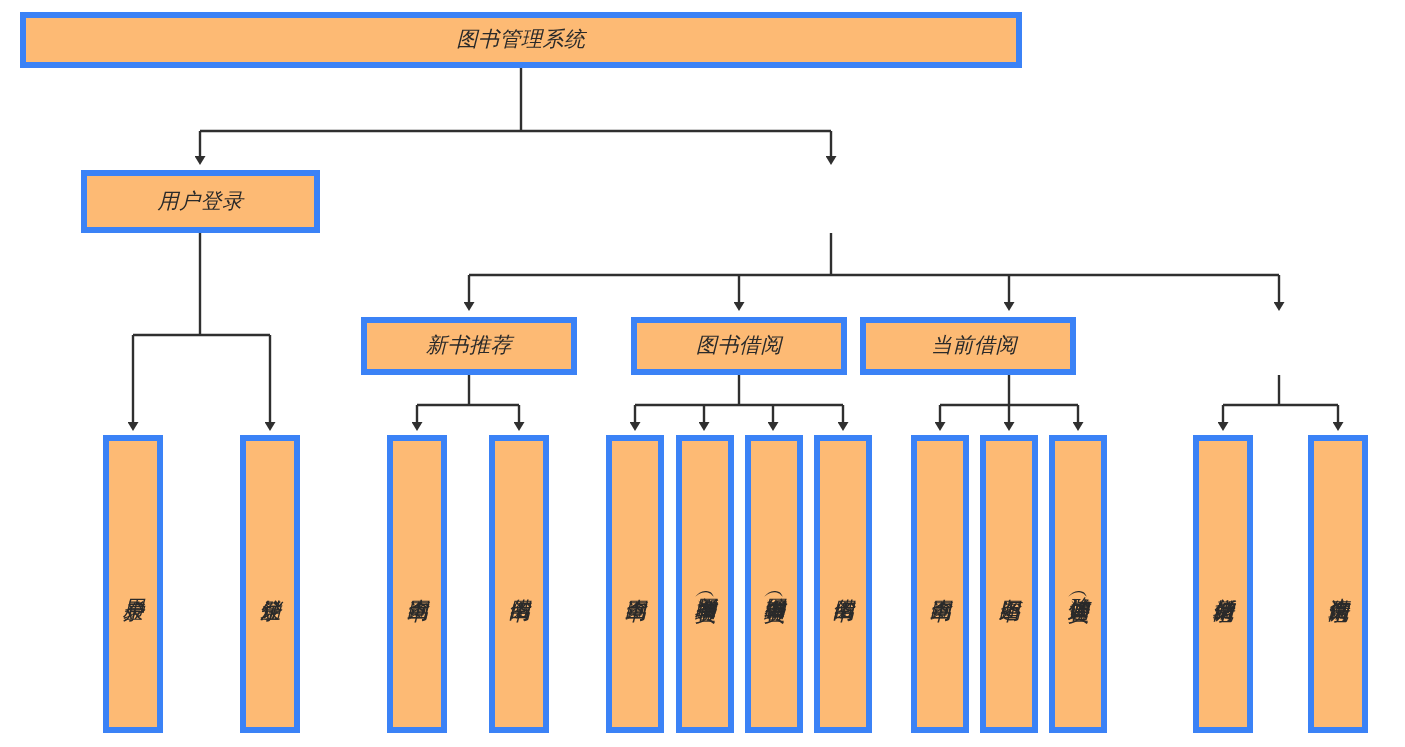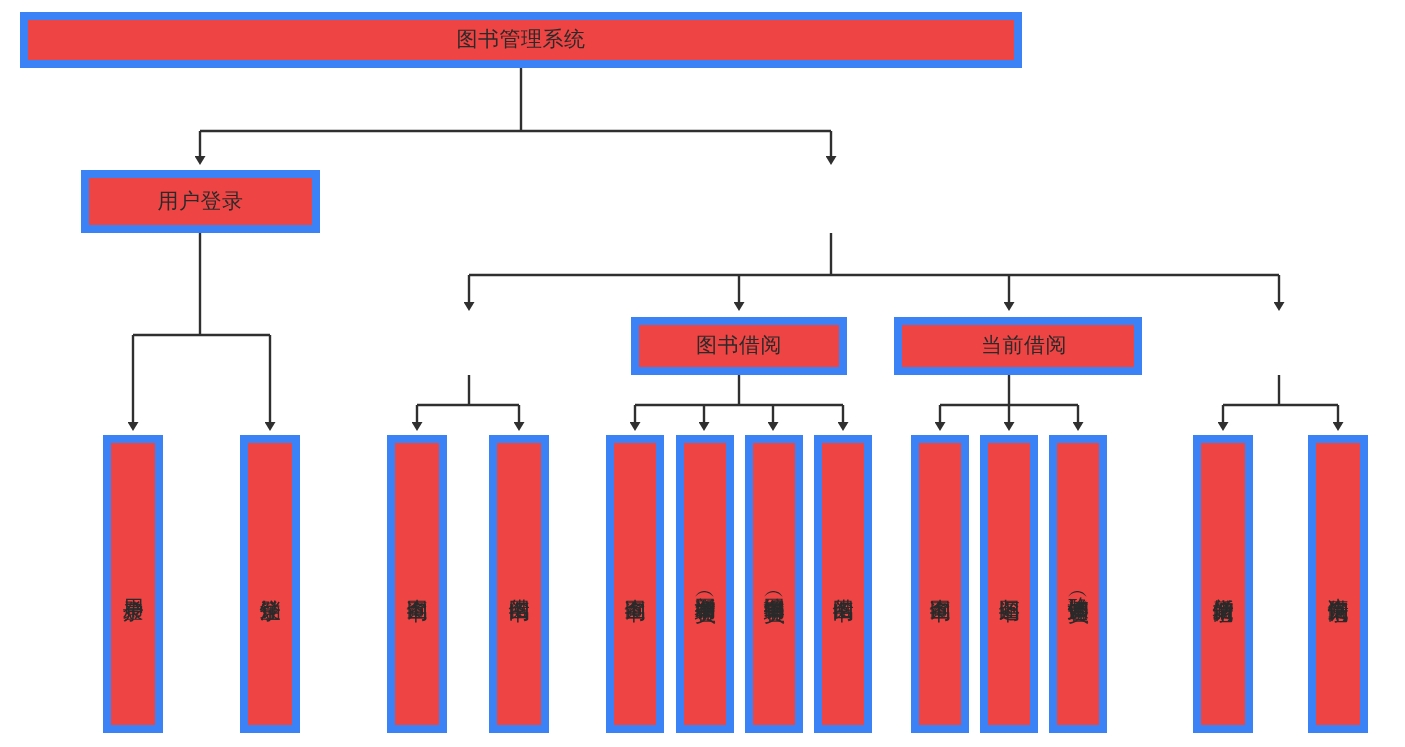--- a/index.html
+++ b/index.html
@@ -26,26 +26,27 @@
     position: absolute;
     left: 0; top: 0;
     width: 1405px;
     height: 747px;
     pointer-events: none;
   }
 
   .node {
     position: absolute;
     box-sizing: border-box;
-    background: #ef4444;
-    border: 8px solid #3b82f6;
+    background: #fdba74;
+    border: 6px solid #3b82f6;
     display: flex;
     align-items: center;
     justify-content: center;
     color: #2a2a2a;
+    font-style: italic;
   }
 
   .node.horizontal .node-label {
     font-size: 21px;
     line-height: 1.1;
     letter-spacing: 0.5px;
     white-space: nowrap;
   }
 
   .node.vertical {
@@ -131,26 +132,29 @@
 
   <div class="node horizontal node-root" style="left:20px; top:12px; width:1002px; height:56px;">
     <span class="node-label">图书管理系统</span>
   </div>
 
   <div class="node horizontal" style="left:81px; top:170px; width:239px; height:63px;">
     <span class="node-label">用户登录</span>
   </div>
 
 
+  <div class="node horizontal" style="left:361px; top:317px; width:216px; height:58px;">
+    <span class="node-label">新书推荐</span>
+  </div>
 
   <div class="node horizontal" style="left:631px; top:317px; width:216px; height:58px;">
     <span class="node-label">图书借阅</span>
   </div>
 
-  <div class="node horizontal" style="left:894px; top:317px; width:248px; height:58px;padding-left:12px;">
+  <div class="node horizontal" style="left:860px; top:317px; width:216px; height:58px;padding-left:12px;">
     <span class="node-label">当前借阅</span>
   </div>
 
 
   <div class="node vertical" style="left:103px; top:435px; width:60px; height:298px;">
     <span class="node-label">用户登录</span>
   </div>
 
   <div class="node vertical" style="left:240px; top:435px; width:60px; height:298px;">
     <span class="node-label">注销登录</span>

